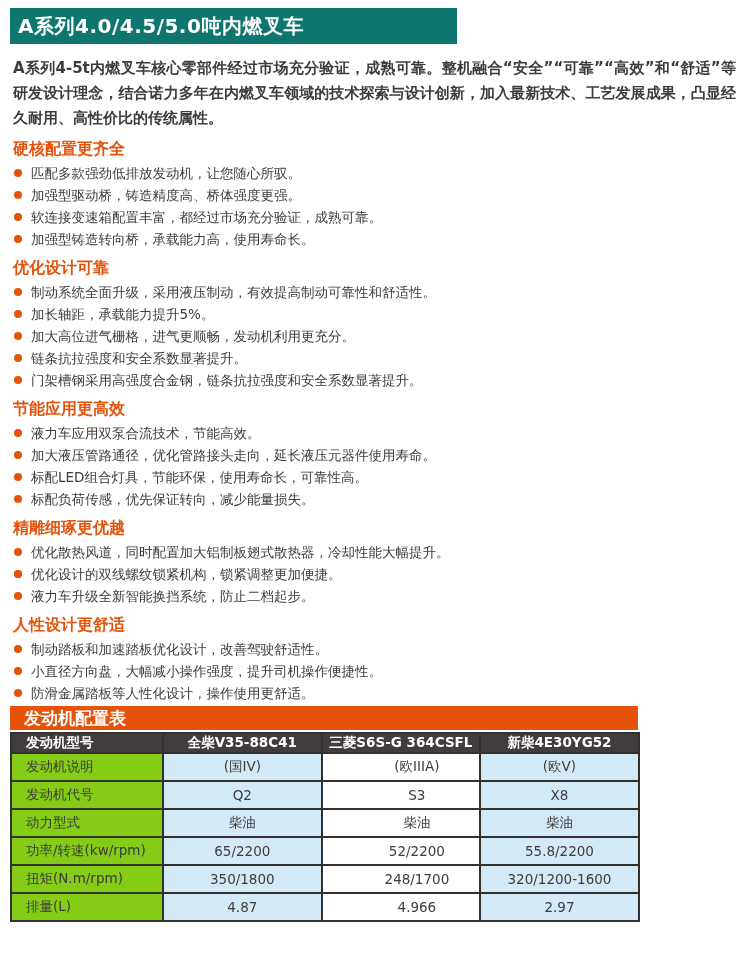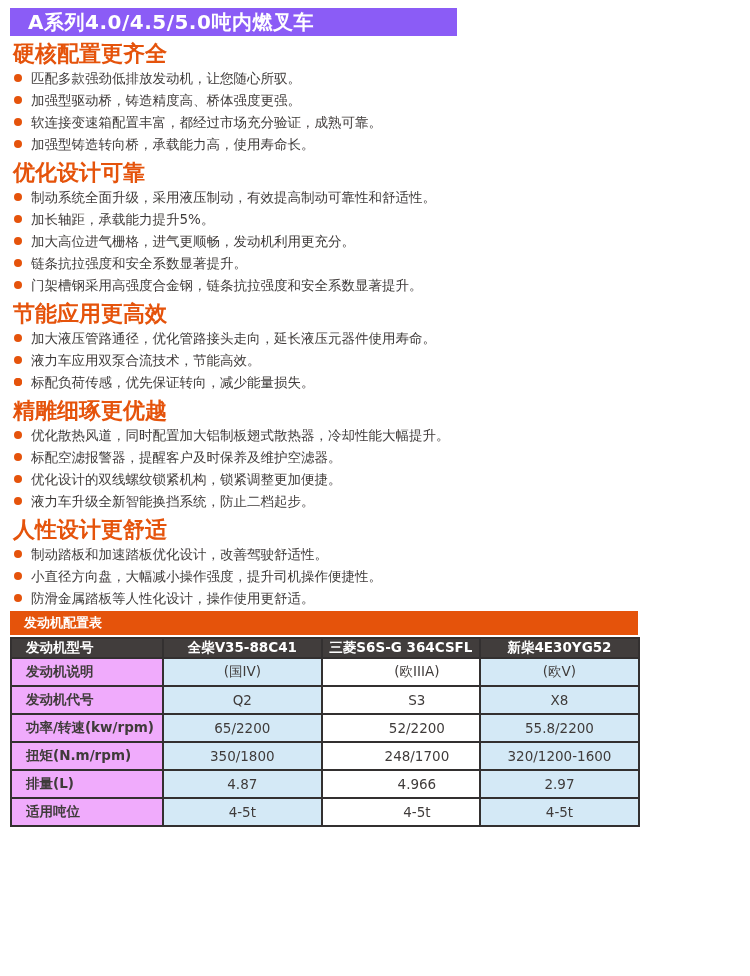--- a/index.html
+++ b/index.html
@@ -6,91 +6,92 @@
   html, body { background: #ffffff; }
   body {
     width: 750px; height: 976px; overflow: hidden;
     font-family: "DejaVu Sans", "Liberation Sans", sans-serif;
     color: #3f3b3a;
   }
   .page { width: 750px; height: 976px; position: relative; }
 
   
   .title-bar {
-    margin: 8px 0 0 10px; width: 447px; height: 28px;
-    background: #8b5cf6; display: flex; align-items: center;
-    padding-left: 18px;
+    margin: 8px 0 0 10px; width: 447px; height: 36px;
+    background: #0f766e; display: flex; align-items: center;
+    padding-left: 8px;
   }
   .title-bar span {
     color: #ffffff; font-size: 20px; font-weight: 700; letter-spacing: .5px;
   }
 
   
   .intro {
     margin: 12px 14px 0 13px;
     font-size: 15px; font-weight: 600; line-height: 25px;
     text-align: justify; color: #3f3b3a;
   }
 
   
   .section h2 {
     margin: 8px 0 3px 13px;
-    color: #e5530b; font-size: 22px; font-weight: 700; line-height: 20px;
+    color: #e5530b; font-size: 16px; font-weight: 700; line-height: 20px;
   }
   .section ul { list-style: none; margin: 0 0 0 13px; }
   .section li {
     position: relative; padding-left: 18px;
     font-size: 13.5px; font-weight: 500; line-height: 22px; color: #3f3b3a;
   }
   .section li .dot {
     position: absolute; left: 1px; top: 7px;
     width: 8px; height: 8px; border-radius: 50%; background: #e5530b;
   }
 
   
   .engine-bar {
     margin: 2px 0 0 10px; width: 628px; height: 24px;
     background: #e5530b; display: flex; align-items: center; padding-left: 14px;
   }
-  .engine-bar span { color: #ffffff; font-size: 13px; font-weight: 700; }
+  .engine-bar span { color: #ffffff; font-size: 17px; font-weight: 700; }
 
   
   table.engine {
     margin: 2px 0 0 10px; width: 628px;
     border-collapse: collapse; table-layout: fixed;
     border: 2px solid #333030;
   }
   table.engine td {
     border: 2px solid #333030;
     font-size: 13.5px; font-weight: 500;
     height: 28px; text-align: center; vertical-align: middle;
     background: #ffffff; color: #3f3b3a;
   }
   table.engine tr.head td {
     background: #413d3c; color: #ffffff; font-weight: 600; height: 18px;
   }
   table.engine td.lbl {
-    text-align: left; padding-left: 14px; background: #f0abfc; font-weight: 700;
+    text-align: left; padding-left: 14px; background: #84cc16; font-weight: 400;
   }
   table.engine tr.head td.lbl { background: #413d3c; }
   table.engine tr:not(.head) td:nth-child(2),
   table.engine tr:not(.head) td:nth-child(4) { background: #d4e9f6; }
   table.engine tr:not(.head) td:nth-child(3) { background: #ffffff; padding-left: 32px; }
   col.c-label { width: 152px; }
   col.c-data  { width: 158.6px; }
 </style>
 </head>
 <body>
 
 <div class="page">
 
   <div class="title-bar">
     <span>A系列4.0/4.5/5.0吨内燃叉车</span>
   </div>
 
+  <p class="intro">A系列4-5t内燃叉车核心零部件经过市场充分验证，成熟可靠。整机融合“安全”“可靠”“高效”和“舒适”等研发设计理念，结合诺力多年在内燃叉车领域的技术探索与设计创新，加入最新技术、工艺发展成果，凸显经久耐用、高性价比的传统属性。</p>
 
   <div class="section">
     <h2>硬核配置更齐全</h2>
     <ul>
       <li><span class="dot"></span><span>匹配多款强劲低排放发动机，让您随心所驭。</span></li>
       <li><span class="dot"></span><span>加强型驱动桥，铸造精度高、桥体强度更强。</span></li>
       <li><span class="dot"></span><span>软连接变速箱配置丰富，都经过市场充分验证，成熟可靠。</span></li>
       <li><span class="dot"></span><span>加强型铸造转向桥，承载能力高，使用寿命长。</span></li>
     </ul>
   </div>
@@ -102,32 +103,32 @@
       <li><span class="dot"></span><span>加长轴距，承载能力提升5%。</span></li>
       <li><span class="dot"></span><span>加大高位进气栅格，进气更顺畅，发动机利用更充分。</span></li>
       <li><span class="dot"></span><span>链条抗拉强度和安全系数显著提升。</span></li>
       <li><span class="dot"></span><span>门架槽钢采用高强度合金钢，链条抗拉强度和安全系数显著提升。</span></li>
     </ul>
   </div>
 
   <div class="section">
     <h2>节能应用更高效</h2>
     <ul>
+      <li><span class="dot"></span><span>液力车应用双泵合流技术，节能高效。</span></li>
       <li><span class="dot"></span><span>加大液压管路通径，优化管路接头走向，延长液压元器件使用寿命。</span></li>
-      <li><span class="dot"></span><span>液力车应用双泵合流技术，节能高效。</span></li>
-      <li><span class="dot"></span></li>
+      <li><span class="dot"></span><span>标配LED组合灯具，节能环保，使用寿命长，可靠性高。</span></li>
       <li><span class="dot"></span><span>标配负荷传感，优先保证转向，减少能量损失。</span></li>
     </ul>
   </div>
 
   <div class="section">
     <h2>精雕细琢更优越</h2>
     <ul>
       <li><span class="dot"></span><span>优化散热风道，同时配置加大铝制板翅式散热器，冷却性能大幅提升。</span></li>
-      <li><span class="dot"></span><span>标配空滤报警器，提醒客户及时保养及维护空滤器。</span></li>
+      <li><span class="dot"></span></li>
       <li><span class="dot"></span><span>优化设计的双线螺纹锁紧机构，锁紧调整更加便捷。</span></li>
       <li><span class="dot"></span><span>液力车升级全新智能换挡系统，防止二档起步。</span></li>
     </ul>
   </div>
 
   <div class="section">
     <h2>人性设计更舒适</h2>
     <ul>
       <li><span class="dot"></span><span>制动踏板和加速踏板优化设计，改善驾驶舒适性。</span></li>
       <li><span class="dot"></span><span>小直径方向盘，大幅减小操作强度，提升司机操作便捷性。</span></li>
@@ -159,39 +160,39 @@
         <td>(欧IIIA)</td>
         <td>(欧V)</td>
       </tr>
       <tr>
         <td class="lbl">发动机代号</td>
         <td>Q2</td>
         <td>S3</td>
         <td>X8</td>
       </tr>
       <tr>
+        <td class="lbl">动力型式</td>
+        <td>柴油</td>
+        <td>柴油</td>
+        <td>柴油</td>
+      </tr>
+      <tr>
         <td class="lbl">功率/转速(kw/rpm)</td>
         <td>65/2200</td>
         <td>52/2200</td>
         <td>55.8/2200</td>
       </tr>
       <tr>
         <td class="lbl">扭矩(N.m/rpm)</td>
         <td>350/1800</td>
         <td>248/1700</td>
         <td>320/1200-1600</td>
       </tr>
       <tr>
         <td class="lbl">排量(L)</td>
         <td>4.87</td>
         <td>4.966</td>
         <td>2.97</td>
       </tr>
-      <tr>
-        <td class="lbl">适用吨位</td>
-        <td>4-5t</td>
-        <td>4-5t</td>
-        <td>4-5t</td>
-      </tr>
     </tbody>
   </table>
 
 </div>
 
 </body></html>

